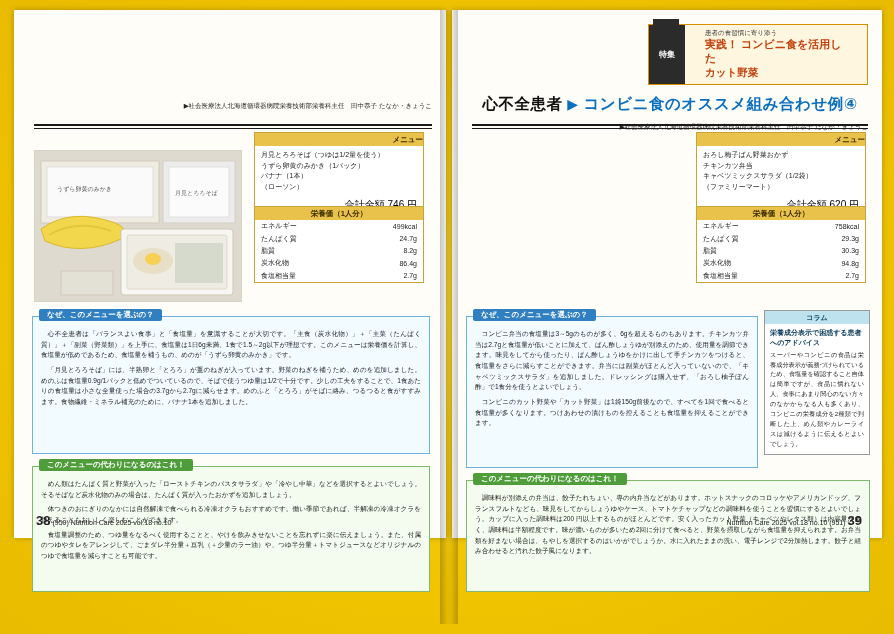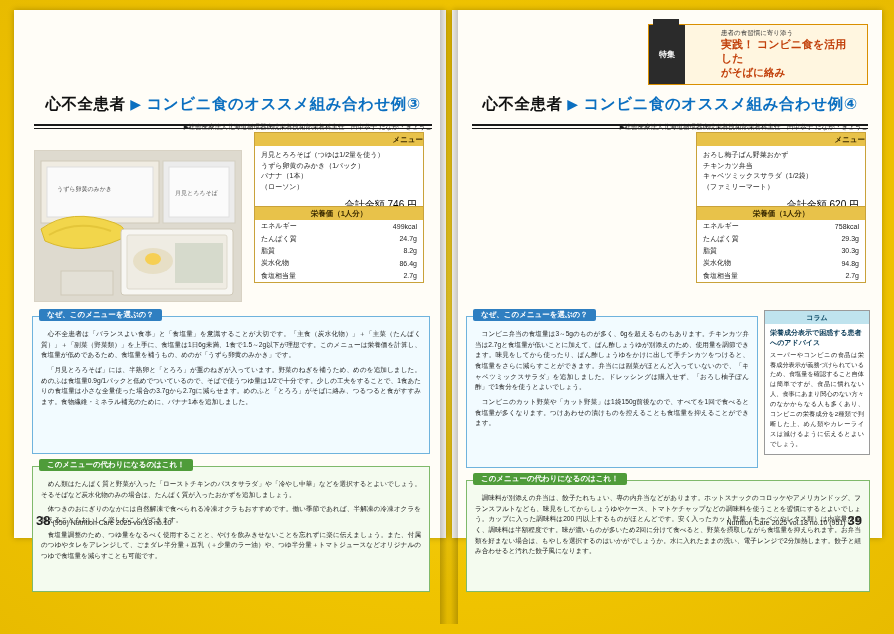--- a/index.html
+++ b/index.html
@@ -53,45 +53,40 @@
   .infobox .txt p{margin:0 0 4px;}
   
   .colbox{position:absolute;right:12px;top:300px;width:104px;border:1px solid #9a9a9a;background:#fff;}
   .colbox .cap{background:#bfe3ee;color:#13506b;font-size:7px;font-weight:bold;text-align:center;padding:1.5px 0;}
   .colbox .ttl{font-size:7px;font-weight:bold;color:#11405c;padding:4px 5px 2px;line-height:1.4;}
   .colbox .txt{font-size:6.2px;line-height:1.6;color:#222;padding:0 5px 5px;text-align:justify;}
   
   .badge{position:absolute;right:14px;top:14px;width:218px;border:1px solid #d98f00;background:#fff6e0;}
   .badge .flag{position:absolute;left:0;top:0;bottom:0;width:36px;background:#2b2b2b;color:#fff;
     font-size:8px;font-weight:bold;display:flex;align-items:center;justify-content:center;}
-  .badge .cnt{margin-left:52px;padding:4px 20px;}
+  .badge .cnt{margin-left:36px;padding:4px 20px;}
   .badge .s1{font-size:6.5px;color:#333;}
   .badge .s2{font-size:11px;font-weight:bold;color:#c2410c;line-height:1.25;}
   .badge .s3{font-size:10.5px;font-weight:bold;color:#c2410c;}
   .badge .ribbon{position:absolute;left:4px;top:-6px;width:26px;height:10px;background:#2b2b2b;}
   
   .foot{position:absolute;bottom:10px;font-size:7px;color:#222;}
   .foot .pg{font-size:13px;font-weight:bold;}
   .foot.l{left:22px;}
   .foot.r{right:20px;}
 </style>
 </head>
 <body>
 
 <div class="spread">
   <div class="bg-yellow"></div>
 
   <div class="page left">
 
     <div class="hd">
-      <div class="hd-title">
-        <span>心不全患者</span>
-        <span class="tri">▶</span>
-        <span class="blue">コンビニ食のオススメ組み合わせ例③</span>
-      </div>
       <div class="line"></div>
       <div class="line2"></div>
       <div class="hd-sub">▶社会医療法人北海道循環器病院栄養技術部栄養科主任　田中恭子 たなか・きょうこ</div>
     </div>
 
     <div class="photo ph-l">
       <svg width="206" height="150" viewBox="0 0 206 150">
         <rect width="206" height="150" fill="#e9e5dc"></rect>
         <rect x="0" y="0" width="206" height="150" fill="#dedacf"></rect>
         <rect x="6" y="10" width="118" height="62" fill="#f0ece2" stroke="#cfc9b9"></rect>
@@ -177,21 +172,21 @@
   </div>
 
   <div class="page right">
 
     <div class="badge">
       <div class="ribbon"></div>
       <div class="flag">特集</div>
       <div class="cnt">
         <div class="s1">患者の食習慣に寄り添う</div>
         <div class="s2">実践！ コンビニ食を活用した</div>
-        <div class="s3">がそばに絡み</div>
+        <div class="s3">カット野菜</div>
       </div>
     </div>
 
     <div class="hd">
       <div class="hd-title">
         <span>心不全患者</span>
         <span class="tri">▶</span>
         <span class="blue">コンビニ食のオススメ組み合わせ例④</span>
       </div>
       <div class="line"></div>

